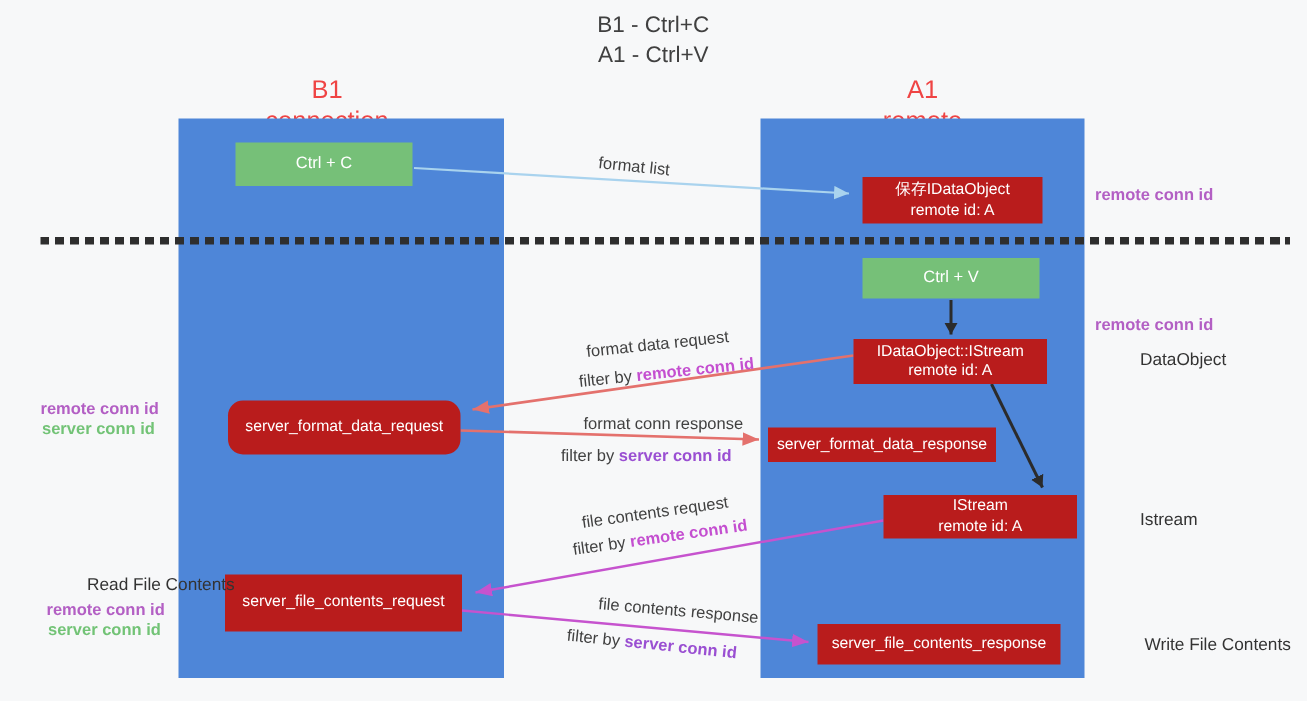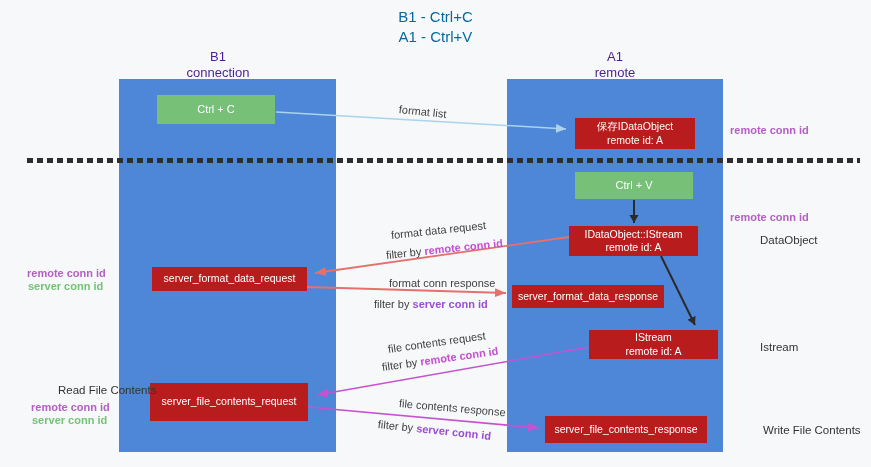--- a/index.html
+++ b/index.html
@@ -1,21 +1,21 @@
 <!DOCTYPE html>
 <html><head>
 <meta charset="utf-8">
 <style>
   html,body{margin:0;padding:0;background:#f7f8f9;}
   .canvas{position:relative;width:871px;height:467px;background:#f7f8f9;
           font-family:"Liberation Sans",sans-serif;overflow:hidden;}
   .title{position:absolute;left:0;top:7px;width:871px;text-align:center;
-         font-size:15px;color:#0369a1;line-height:1.35;}
+         font-size:15px;color:#404040;line-height:1.35;}
   .col-header{position:absolute;top:49px;width:216px;text-align:center;
-              font-size:13px;color:#4c1d95;line-height:1.25;}
+              font-size:17px;color:#ef4444;line-height:1.25;}
   .col{position:absolute;top:79px;width:217px;height:373px;background:#4e86d8;}
   .dash{position:absolute;left:27px;top:158px;width:833px;height:5px;
         background:repeating-linear-gradient(to right,#2e2e2e 0 6px,transparent 6px 10px);}
   .box{position:absolute;display:flex;flex-direction:column;align-items:center;
        justify-content:center;color:#fff;text-align:center;line-height:1.25;}
   .green{background:#76c078;}
   .orange{background:#b91c1c;}
   .fs11{font-size:11px;}
   .fs10{font-size:10.5px;}
   .lbl{position:absolute;font-size:11px;color:#414141;white-space:nowrap;}
@@ -86,21 +86,21 @@
 
   <div class="box green fs11" style="left:575px;top:172px;width:118px;height:27px;">
     <div>Ctrl + V</div>
   </div>
 
   <div class="box orange fs10" style="left:569px;top:226px;width:129px;height:30px;">
     <div>IDataObject::IStream</div>
     <div>remote id: A</div>
   </div>
 
-  <div class="box orange fs10" style="left:152px;top:267px;width:155px;height:24px;">
+  <div class="box orange fs10" style="left:152px;top:267px;width:155px;height:36px;border-radius:10px;">
     <div>server_format_data_request</div>
   </div>
 
   <div class="box orange fs10" style="left:512px;top:285px;width:152px;height:23px;">
     <div>server_format_data_response</div>
   </div>
 
   <div class="box orange fs10" style="left:589px;top:330px;width:129px;height:29px;">
     <div>IStream</div>
     <div>remote id: A</div>

